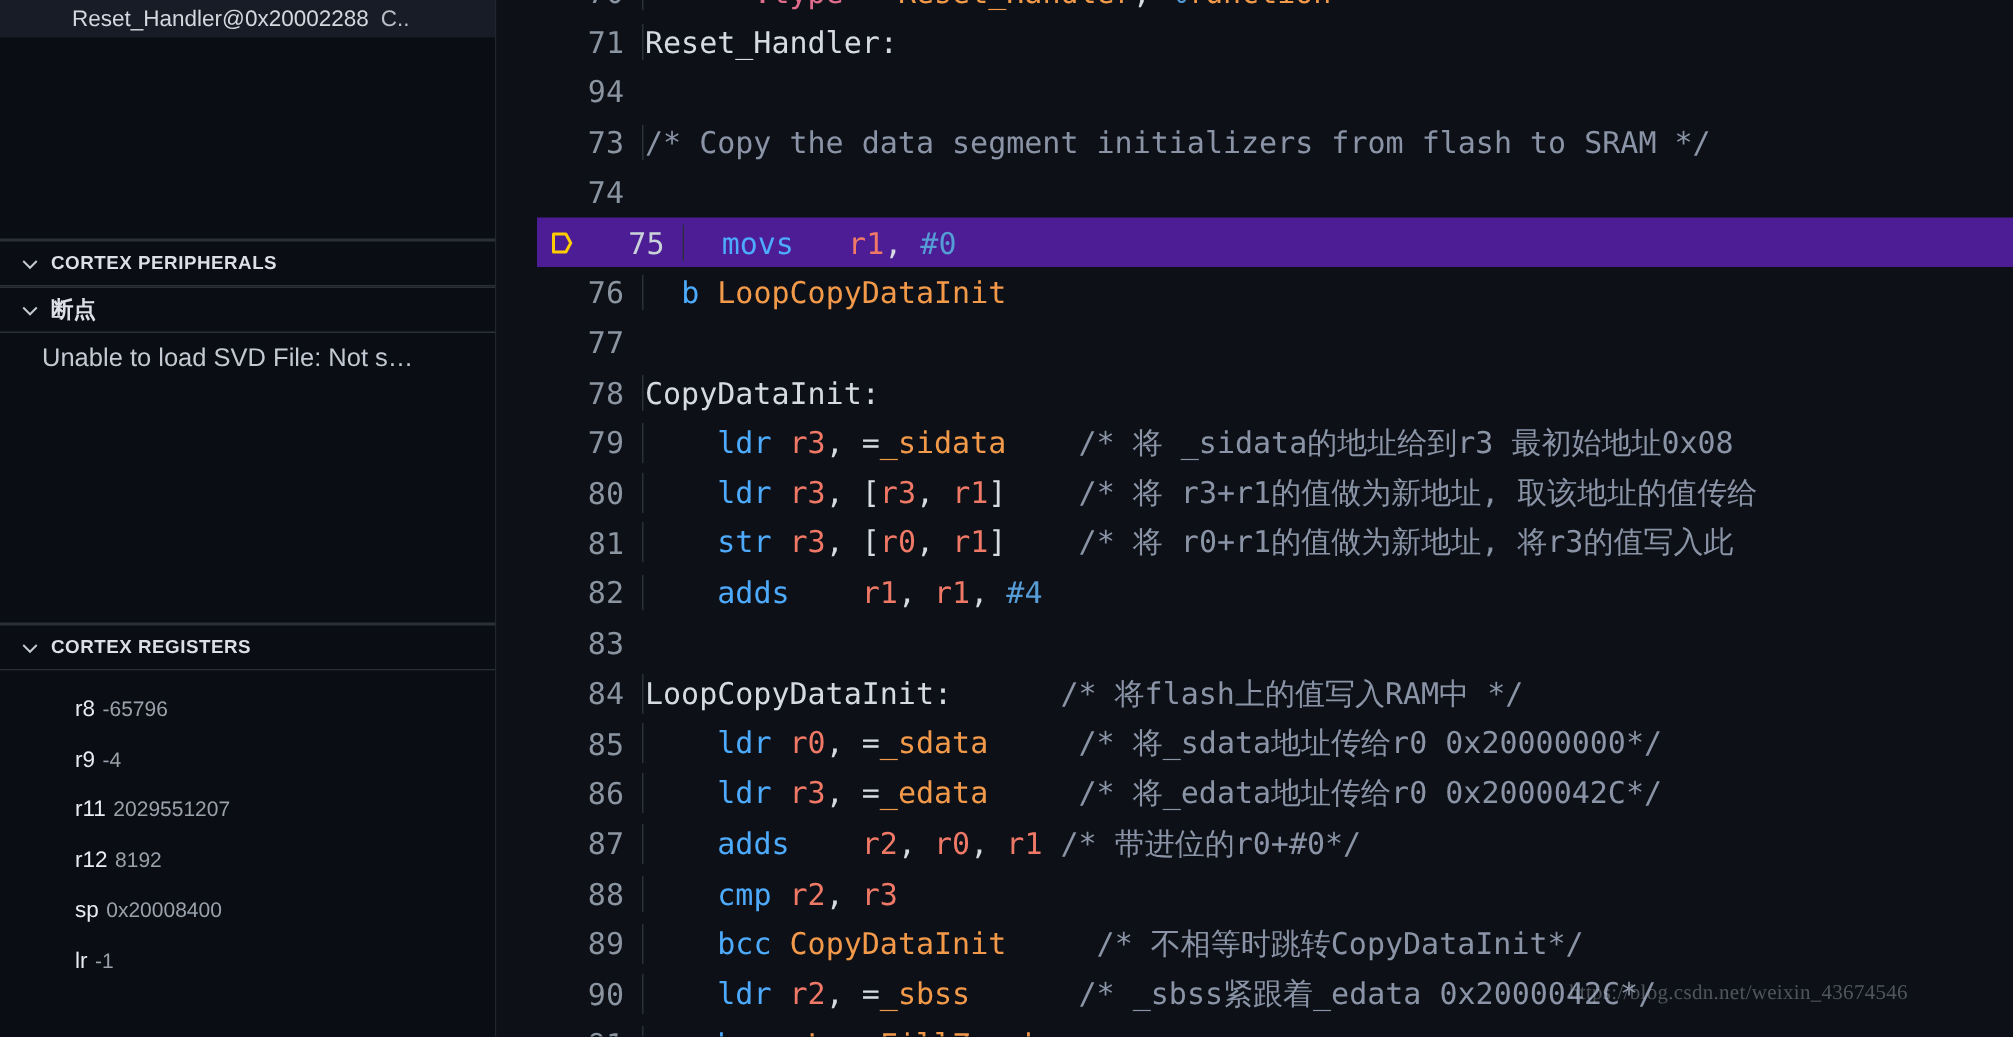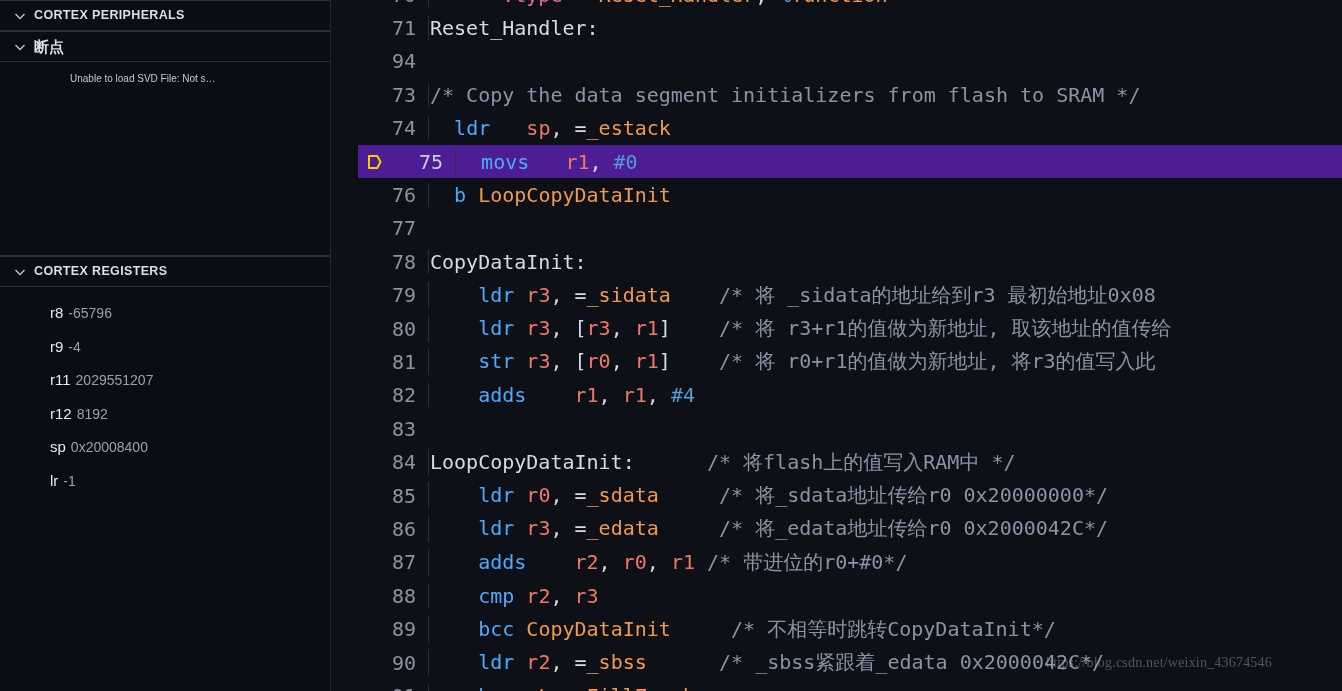--- a/index.html
+++ b/index.html
@@ -99,22 +99,22 @@
     position: relative;
     top: 0px;
   }
   .chevron svg { display: block; }
 
   .section-body {
     background: #0a0d14;
     overflow: hidden;
   }
   .svd-message {
-    padding-left: 70px;
-    font-size: 10px;
+    padding-left: 28px;
+    font-size: 17px;
     color: #c3c9d2;
     height: 34px;
     line-height: 34px;
     white-space: nowrap;
     overflow: hidden;
   }
   .peripherals-body {
     height: 193px;
     border-bottom: 1px solid #2b3038;
   }
@@ -233,20 +233,26 @@
     letter-spacing: 0.2px;
   }
 </style>
 </head>
 <body>
 
 <div id="app">
 
   <div id="sidebar">
 
+    <div class="callstack-region">
+      <div class="callstack-row">
+        <span>Reset_Handler@0x20002288</span><span class="frame-extra">C..</span>
+      </div>
+      <div class="callstack-empty"></div>
+    </div>
 
     <div class="section-header">
       <span class="chevron">
         <svg width="16" height="16" viewBox="0 0 16 16">
           <path d="M3.5 6 L8 10.5 L12.5 6" stroke="#c5cad2" stroke-width="1.3" fill="none"></path>
         </svg>
       </span>
       <span>CORTEX PERIPHERALS</span>
     </div>
 
@@ -281,21 +287,21 @@
       </div>
 
   </div>
 
   <div id="editor">
     <div id="code-scroll">
         <div class="code-line"><div class="gutter"><span class="linenum">70</span></div><div class="code-text"><span class="gutter-sep"></span><span class="t-def">      </span><span class="t-dir">.type</span><span class="t-def">   </span><span class="t-lbl">Reset_Handler</span><span class="t-def">,</span><span class="t-num"> %</span><span class="t-lbl">function</span></div></div>
         <div class="code-line"><div class="gutter"><span class="linenum">71</span></div><div class="code-text"><span class="gutter-sep"></span><span class="t-def">Reset_Handler:</span></div></div>
         <div class="code-line"><div class="gutter"><span class="linenum">94</span></div><div class="code-text"><span class="gutter-sep"></span></div></div>
         <div class="code-line"><div class="gutter"><span class="linenum">73</span></div><div class="code-text"><span class="gutter-sep"></span><span class="t-cm">/* Copy the data segment initializers from flash to SRAM */</span></div></div>
-        <div class="code-line"><div class="gutter"><span class="linenum">74</span></div><div class="code-text"><span class="gutter-sep"></span><span class="t-def">  </span><span class="t-mn">ldr</span><span class="t-def">   </span><span class="t-reg">sp</span><span class="t-def">, =</span><span class="t-lbl">_estack</span></div></div>
+        <div class="code-line"><div class="gutter"><span class="linenum">74</span></div></div>
         <div class="code-line active"><div class="gutter"><span class="debug-marker"><svg width="20" height="20" viewBox="0 0 16 16">
                 <path d="M4 3.2 L10.6 3.2 L13.2 8 L10.6 12.8 L4 12.8 Z" fill="none" stroke="#ffcc00" stroke-width="1.6" stroke-linejoin="round"></path>
               </svg></span><span class="linenum">75</span></div><div class="code-text"><span class="gutter-sep"></span><span class="t-def">  </span><span class="t-mn">movs</span><span class="t-def">   </span><span class="t-reg">r1</span><span class="t-def">, </span><span class="t-num">#0</span></div></div>
         <div class="code-line"><div class="gutter"><span class="linenum">76</span></div><div class="code-text"><span class="gutter-sep"></span><span class="t-def">  </span><span class="t-mn">b</span><span class="t-def"> </span><span class="t-lbl">LoopCopyDataInit</span></div></div>
         <div class="code-line"><div class="gutter"><span class="linenum">77</span></div><div class="code-text"><span class="gutter-sep"></span></div></div>
         <div class="code-line"><div class="gutter"><span class="linenum">78</span></div><div class="code-text"><span class="gutter-sep"></span><span class="t-def">CopyDataInit:</span></div></div>
         <div class="code-line"><div class="gutter"><span class="linenum">79</span></div><div class="code-text"><span class="gutter-sep"></span><span class="t-def">    </span><span class="t-mn">ldr</span><span class="t-def"> </span><span class="t-reg">r3</span><span class="t-def">, =</span><span class="t-lbl">_sidata</span><span class="t-def">    </span><span class="t-cm">/* 将 _sidata的地址给到r3 最初始地址0x08</span></div></div>
         <div class="code-line"><div class="gutter"><span class="linenum">80</span></div><div class="code-text"><span class="gutter-sep"></span><span class="t-def">    </span><span class="t-mn">ldr</span><span class="t-def"> </span><span class="t-reg">r3</span><span class="t-def">, [</span><span class="t-reg">r3</span><span class="t-def">, </span><span class="t-reg">r1</span><span class="t-def">]</span><span class="t-def">    </span><span class="t-cm">/* 将 r3+r1的值做为新地址, 取该地址的值传给</span></div></div>
         <div class="code-line"><div class="gutter"><span class="linenum">81</span></div><div class="code-text"><span class="gutter-sep"></span><span class="t-def">    </span><span class="t-mn">str</span><span class="t-def"> </span><span class="t-reg">r3</span><span class="t-def">, [</span><span class="t-reg">r0</span><span class="t-def">, </span><span class="t-reg">r1</span><span class="t-def">]</span><span class="t-def">    </span><span class="t-cm">/* 将 r0+r1的值做为新地址, 将r3的值写入此</span></div></div>
         <div class="code-line"><div class="gutter"><span class="linenum">82</span></div><div class="code-text"><span class="gutter-sep"></span><span class="t-def">    </span><span class="t-mn">adds</span><span class="t-def">    </span><span class="t-reg">r1</span><span class="t-def">, </span><span class="t-reg">r1</span><span class="t-def">, </span><span class="t-num">#4</span></div></div>

